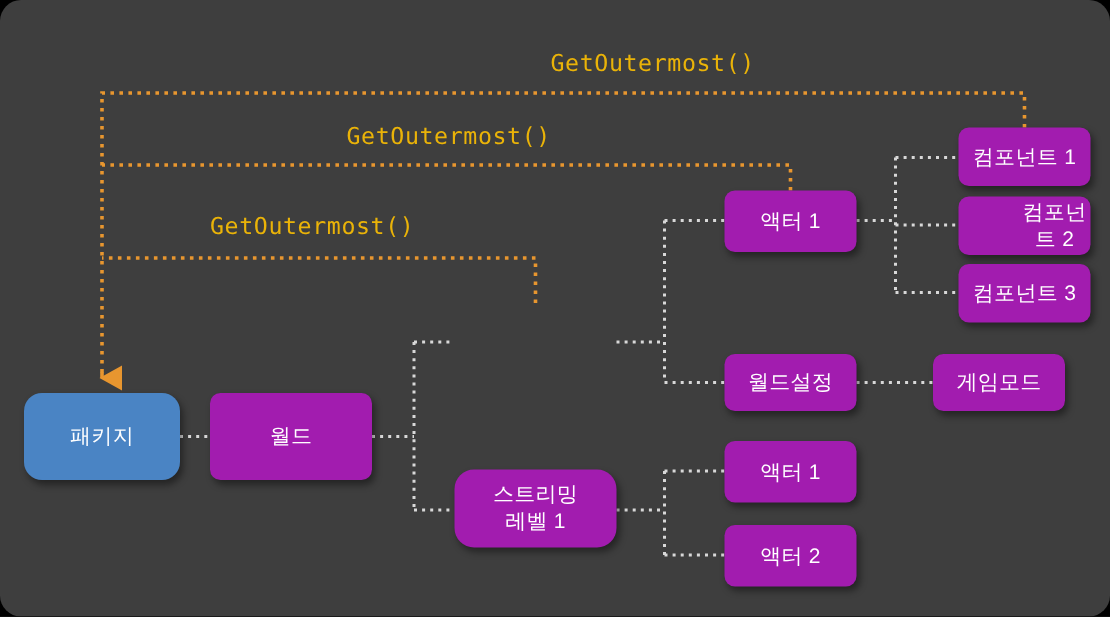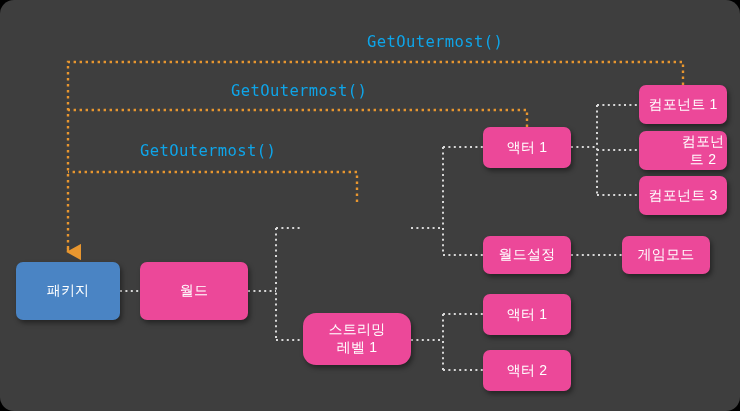--- a/index.html
+++ b/index.html
@@ -36,26 +36,26 @@
     justify-content: center;
     text-align: center;
     color: #ffffff;
     font-size: 14px;
     line-height: 1.28;
     letter-spacing: 0.2px;
     box-shadow: 2px 3px 5px rgba(0,0,0,0.42);
     white-space: pre-line;
     z-index: 3;
   }
-  .node.orange { background: #ec4899; }
+  .node.orange { background: #a21caf; }
   .node.blue   { background: #4a84c4; }
 
   .label {
     position: absolute;
-    color: #0ea5e9;
+    color: #eab308;
     font-family: "DejaVu Sans Mono", "Liberation Mono", monospace;
     font-size: 15.5px;
     letter-spacing: 0.4px;
     white-space: nowrap;
     z-index: 4;
   }
 </style>
 </head>
 <body>
 
@@ -98,21 +98,21 @@
       <path d="M 683 85 L 683 62 L 68 62 L 68 250"></path>
       <path d="M 527 127 L 527 110 L 68 110"></path>
       <path d="M 357 202 L 357 172 L 68 172"></path>
     </g>
 
     <g stroke="#e8962f" stroke-width="2.4" fill="none" marker-end="url(#arrow-orange)">
       <path d="M 68 248 L 68 252"></path>
     </g>
   </svg>
 
-  <div class="node blue" style="left:16px; top:262px; width:104px; height:58px;">
+  <div class="node blue" style="left:16px; top:262px; width:104px; height:58px;border-radius:12px;">
     <span>패키지</span>
   </div>
 
   <div class="node orange" style="left:140px; top:262px; width:108px; height:58px;">
     <span>월드</span>
   </div>
 
 
   <div class="node orange" style="left:303px; top:313px; width:108px; height:52px;border-radius:13px;">
     <span>스트리밍

